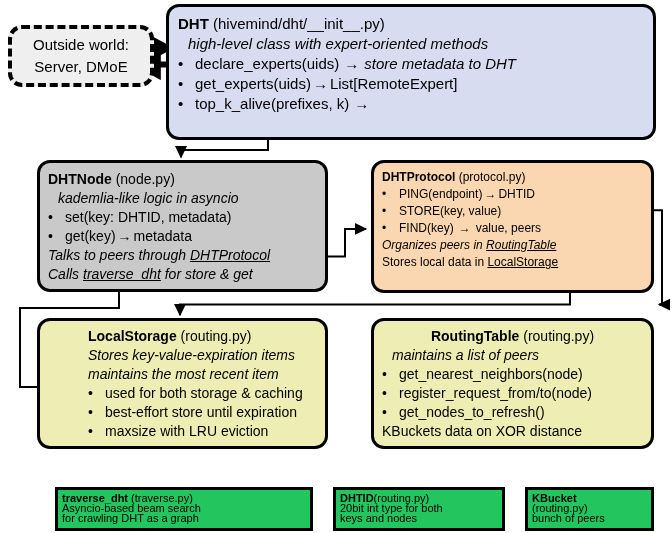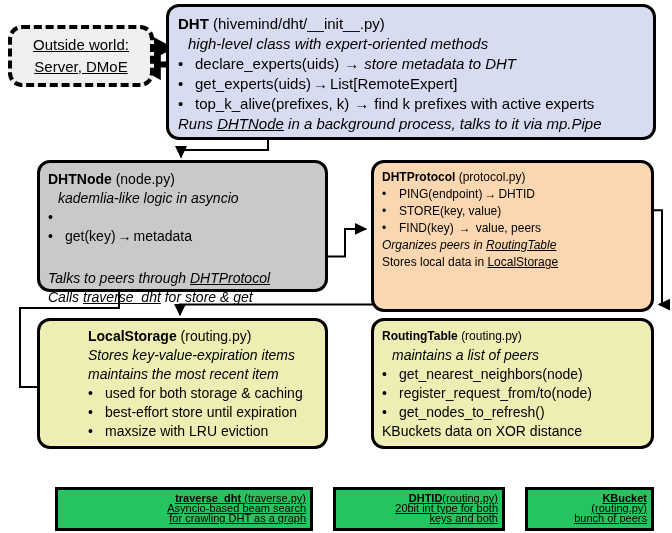--- a/index.html
+++ b/index.html
@@ -8,21 +8,21 @@
   #stage{position:absolute;left:0;top:0;width:672px;height:533px;}
   svg#wires{position:absolute;left:0;top:0;width:672px;height:533px;pointer-events:none;}
   .node{position:absolute;box-sizing:border-box;border:3px solid #000;}
   .rounded{border-radius:13px;}
   .sq{border-radius:0;}
   .dashed{border:4px dashed #000;border-radius:14px;}
   .txt{margin:0;padding:0;white-space:nowrap;}
   .nm{font-weight:bold;}
   .it{font-style:italic;}
   .ul{text-decoration:underline;}
-  .ctr{text-align:right;text-decoration:underline;}
+  .ctr{text-align:left;}
   .bullet{display:flex;}
   .bullet .dot{width:17px;text-align:left;}
   
   .c-lav{background:#d8dcf0;}
   .c-gray{background:#c9c9c9;}
   .c-peach{background:#fad7b0;}
   .c-yellow{background:#eeeeb4;}
   .c-blue{background:#22c55e;}
   .c-white{background:#efefef;}
 
@@ -125,53 +125,50 @@
     <div class="txt bullet" style="line-height: 20px; font-size: 15px;">
       <span class="dot">•</span>
       <span>get_experts(uids)</span>
       <span style="padding:0 2px;">→</span>
       <span>List[RemoteExpert]</span>
     </div>
     <div class="txt bullet" style="line-height: 20px; font-size: 15px;">
       <span class="dot">•</span>
       <span>top_k_alive(prefixes, k)</span>
       <span style="padding:0 5px;">→</span>
-      <span>find k prefixes with active experts</span>
-    </div>
-
-    <div class="txt it" style="line-height: 20px; font-size: 15px;">
-      <span>Runs </span><span class="ul">DHTNode</span><span> in a background process, talks to it via mp.Pipe</span>
-    </div>
+    </div>
+
   </div>
 
   <div class="node rounded c-gray" id="dhtnode" style="left: 37px; top: 160px; width: 291px; height: 132.189px;">
     <div class="txt" style="line-height: 19px; font-size: 14px;">
       <span class="nm">DHTNode</span><span>&nbsp;</span><span>(node.py)</span>
     </div>
     <div class="txt it" style="padding-left: 10px; line-height: 19px; font-size: 14px;">kademlia-like logic in asyncio</div>
 
     <div class="txt bullet" style="line-height: 19px; font-size: 14px;">
       <span class="dot">•</span>
+      <span>set(key: DHTID, metadata)</span>
     </div>
     <div class="txt bullet" style="line-height: 19px; font-size: 14px;">
       <span class="dot">•</span>
       <span>get(key)</span>
       <span style="padding:0 2px;">→</span>
       <span>metadata</span>
     </div>
 
-    <div class="txt it" style="line-height: 19px; font-size: 14px; margin-top: 23px;">
+    <div class="txt it" style="line-height: 19px; font-size: 14px;">
       <span>Talks to peers through </span><span class="ul">DHTProtocol</span>
     </div>
     <div class="txt it" style="line-height: 19px; font-size: 14px;">
       <span>Calls </span><span class="ul">traverse_dht</span><span> for store &amp; get</span>
     </div>
   </div>
 
-  <div class="node rounded c-peach" id="dhtproto" style="left: 371px; top: 160px; width: 283px; height: 152px;">
+  <div class="node rounded c-peach" id="dhtproto" style="left: 371px; top: 160px; width: 283px; height: 133px;">
     <div class="txt" style="line-height: 17px; font-size: 12px;">
       <span class="nm">DHTProtocol</span><span>&nbsp;</span><span>(protocol.py)</span>
     </div>
 
     <div class="txt bullet" style="line-height: 17px; font-size: 12px;">
       <span class="dot">•</span>
       <span>PING(endpoint)</span>
       <span style="padding:0 2px;">→</span>
       <span>DHTID</span>
     </div>
@@ -208,21 +205,21 @@
       <span class="dot">•</span>
       <span>best-effort store until expiration</span>
     </div>
     <div class="txt bullet" style="line-height: 19px; font-size: 14px;">
       <span class="dot">•</span>
       <span>maxsize with LRU eviction</span>
     </div>
   </div>
 
   <div class="node rounded c-yellow" id="routetable" style="left: 371px; top: 318px; width: 283px; height: 131px;">
-    <div class="txt" style="line-height: 19px; font-size: 12px;">
+    <div class="txt" style="line-height: 19px; font-size: 14px; text-align: center;">
       <span class="nm">RoutingTable</span><span>&nbsp;</span><span>(routing.py)</span>
     </div>
     <div class="txt it" style="padding-left: 10px; line-height: 19px; font-size: 14px;">maintains a list of peers</div>
     <div class="txt bullet" style="line-height: 19px; font-size: 14px;">
       <span class="dot">•</span>
       <span>get_nearest_neighbors(node)</span>
     </div>
     <div class="txt bullet" style="line-height: 19px; font-size: 14px;">
       <span class="dot">•</span>
       <span>register_request_from/to(node)</span>
@@ -240,21 +237,21 @@
     </div>
     <div class="txt ctr" style="line-height: 10px; font-size: 11px;">Asyncio-based beam search</div>
     <div class="txt ctr" style="line-height: 10px; font-size: 11px;">for crawling DHT as a graph</div>
   </div>
 
   <div class="node sq c-blue" id="dhtid" style="left: 333px; top: 487px; width: 172px; height: 44px;">
     <div class="txt ctr" style="line-height: 10px; font-size: 11px;">
       <span class="nm">DHTID</span><span>(routing.py)</span>
     </div>
     <div class="txt ctr" style="line-height: 10px; font-size: 11px;">20bit int type for both</div>
-    <div class="txt ctr" style="line-height: 10px; font-size: 11px;">keys and both</div>
+    <div class="txt ctr" style="line-height: 10px; font-size: 11px;">keys and nodes</div>
   </div>
 
   <div class="node sq c-blue" id="kbucket" style="left: 525px; top: 487px; width: 129px; height: 44px;">
     <div class="txt ctr nm" style="line-height: 10px; font-size: 11px;">KBucket</div>
     <div class="txt ctr" style="line-height: 10px; font-size: 11px;">(routing.py)</div>
     <div class="txt ctr" style="line-height: 10px; font-size: 11px;">bunch of peers</div>
   </div>
 
 </div>
 

